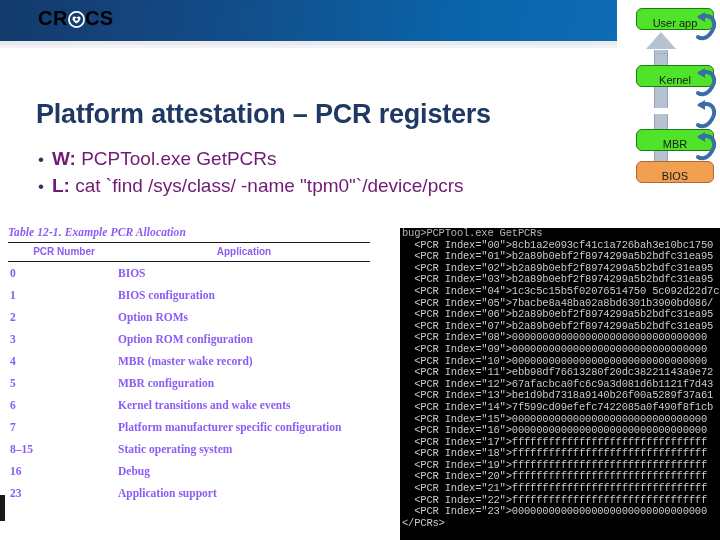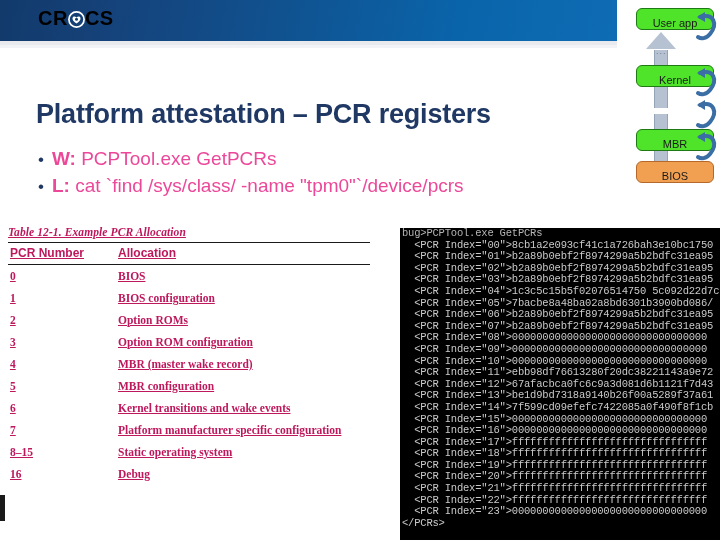--- a/index.html
+++ b/index.html
@@ -87,21 +87,21 @@
   .bullet-dot {
     color: #1f3864;
     font-size: 17px;
     line-height: 1;
     width: 22px;
     flex: 0 0 22px;
     text-align: center;
   }
   .bullet-text {
     font-size: 19px;
-    color: #ec4899;
+    color: #701a75;
     font-family: "Liberation Sans", sans-serif;
     white-space: nowrap;
   }
   .bullet-text b { font-weight: bold; }
 
   
   #boot-chain {
     position: absolute;
     left: 616px;
     top: 2px;
@@ -162,39 +162,38 @@
     z-index: 5;
   }
 
   
   #pcr-table {
     position: absolute;
     left: 8px;
     top: 226px;
     width: 362px;
     font-family: "Liberation Serif", serif;
-    color: #be185d;
-    text-decoration: underline;
+    color: #8b5cf6;
   }
   #table-caption {
     font-size: 11.5px;
     font-style: italic;
     font-weight: bold;
     margin-bottom: 4px;
     letter-spacing: 0.1px;
   }
   #pcr-table table {
     width: 100%;
     border-collapse: collapse;
   }
   #pcr-table thead th {
     font-family: "Liberation Sans", sans-serif;
-    font-size: 12px;
+    font-size: 10px;
     font-weight: bold;
-    text-align: left;
+    text-align: center;
     padding: 3px 0 4px 0;
     border-top: 1.6px solid #1a1a1a;
     border-bottom: 1.3px solid #1a1a1a;
   }
   #pcr-table tbody td {
     font-size: 11.5px;
     font-weight: bold;
     padding: 5px 0 5px 0;
     font-family: "Liberation Serif", serif;
   }
@@ -309,21 +308,21 @@
     </svg>
   </div>
 </div>
 
 <div id="pcr-table">
   <div id="table-caption">Table 12-1.  Example PCR Allocation</div>
   <table>
     <thead>
       <tr>
         <th class="col-num">PCR Number</th>
-        <th>Allocation</th>
+        <th>Application</th>
       </tr>
     </thead>
     <tbody id="pcr-table-body">
         <tr>
           <td class="col-num">0</td>
           <td>BIOS</td>
         </tr>
         <tr>
           <td class="col-num">1</td>
           <td>BIOS configuration</td>
@@ -352,20 +351,24 @@
           <td class="col-num">7</td>
           <td>Platform manufacturer specific configuration</td>
         </tr>
         <tr>
           <td class="col-num">8–15</td>
           <td>Static operating system</td>
         </tr>
         <tr>
           <td class="col-num">16</td>
           <td>Debug</td>
+        </tr>
+        <tr>
+          <td class="col-num">23</td>
+          <td>Application support</td>
         </tr>
       </tbody>
   </table>
 </div>
 <div id="left-scan-mark"></div>
 
 <div id="terminal">
     <div class="tline first">bug&gt;PCPTool.exe GetPCRs</div>
     <div class="tline">  &lt;PCR Index="00"&gt;8cb1a2e093cf41c1a726bah3e10bc1750</div>
     <div class="tline">  &lt;PCR Index="01"&gt;b2a89b0ebf2f8974299a5b2bdfc31ea95</div>

